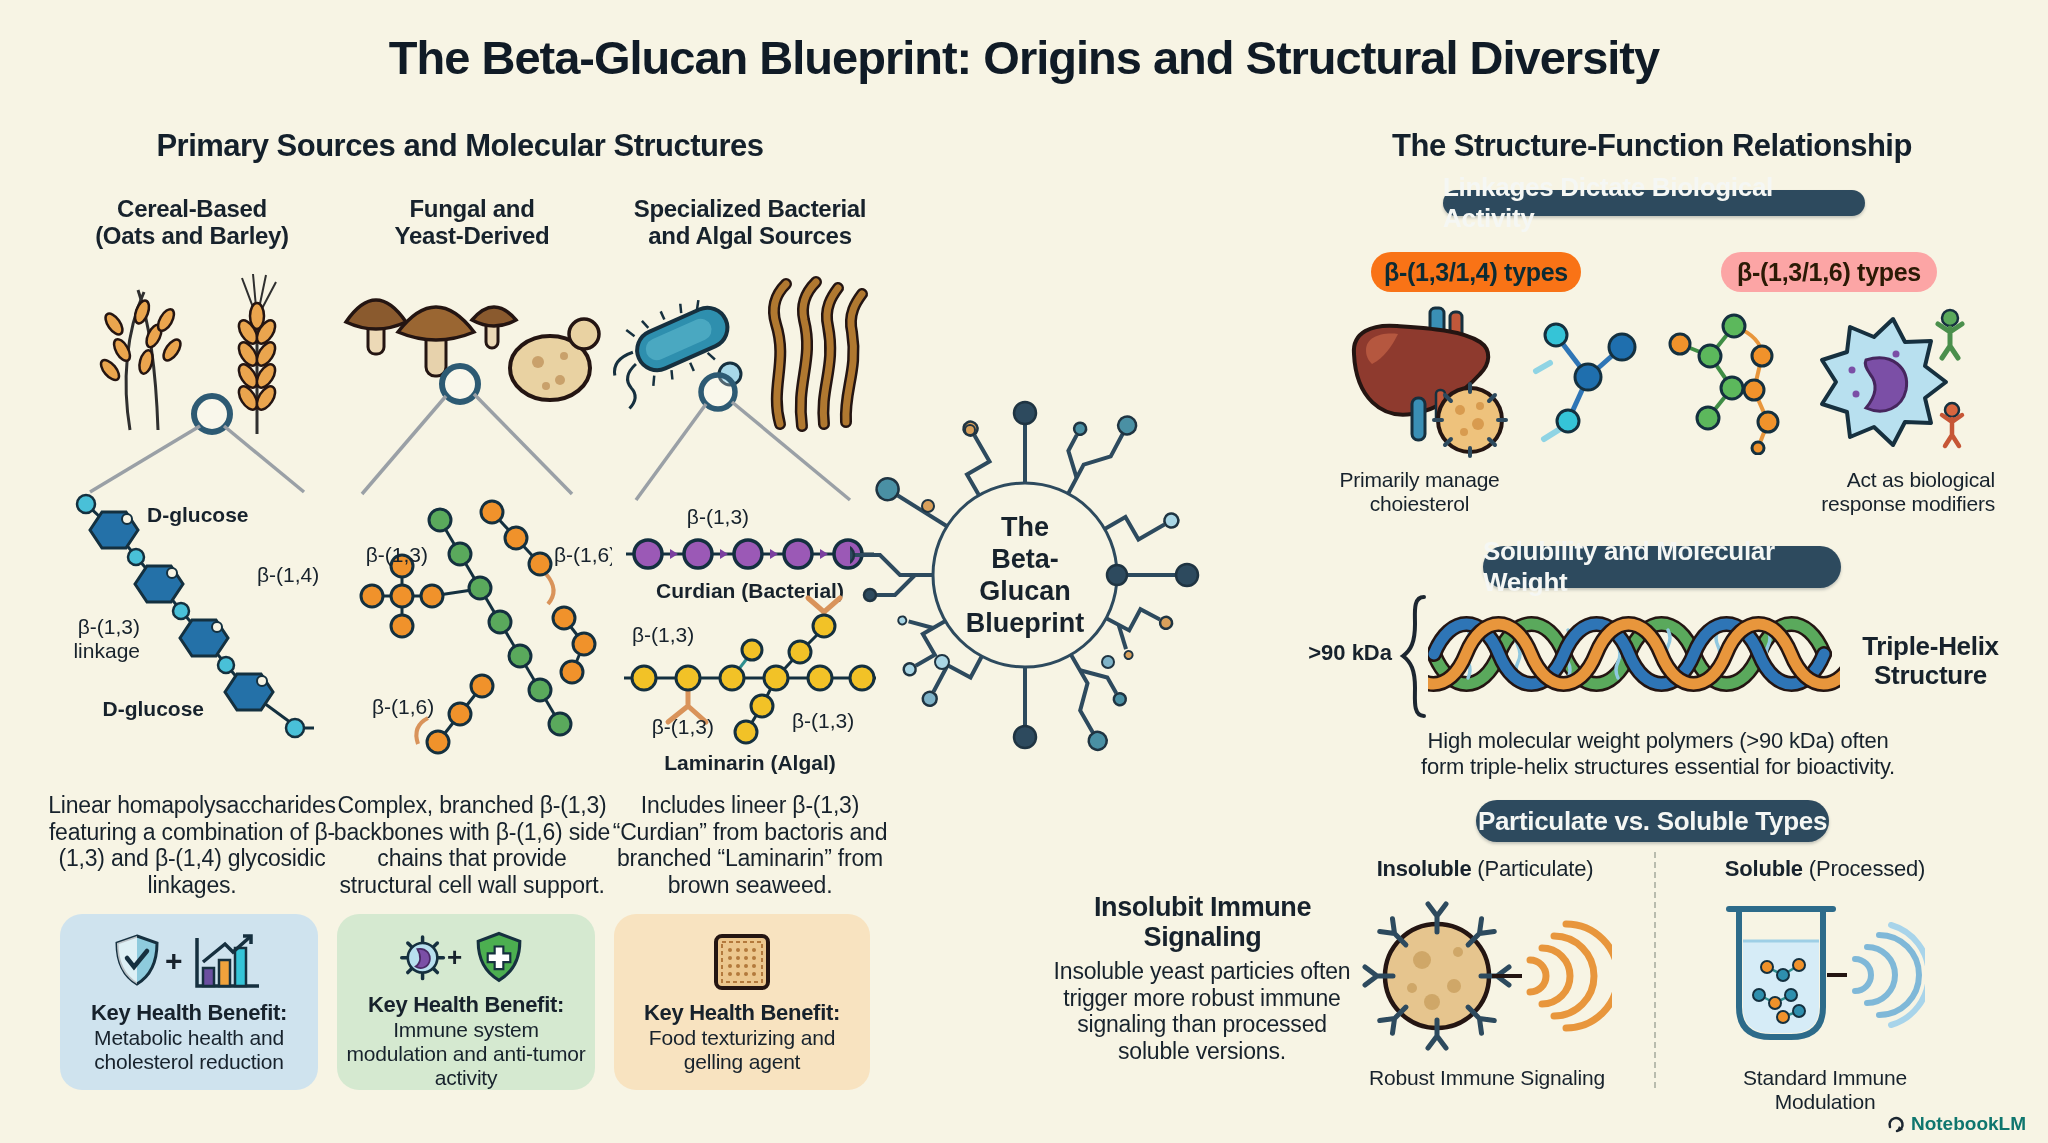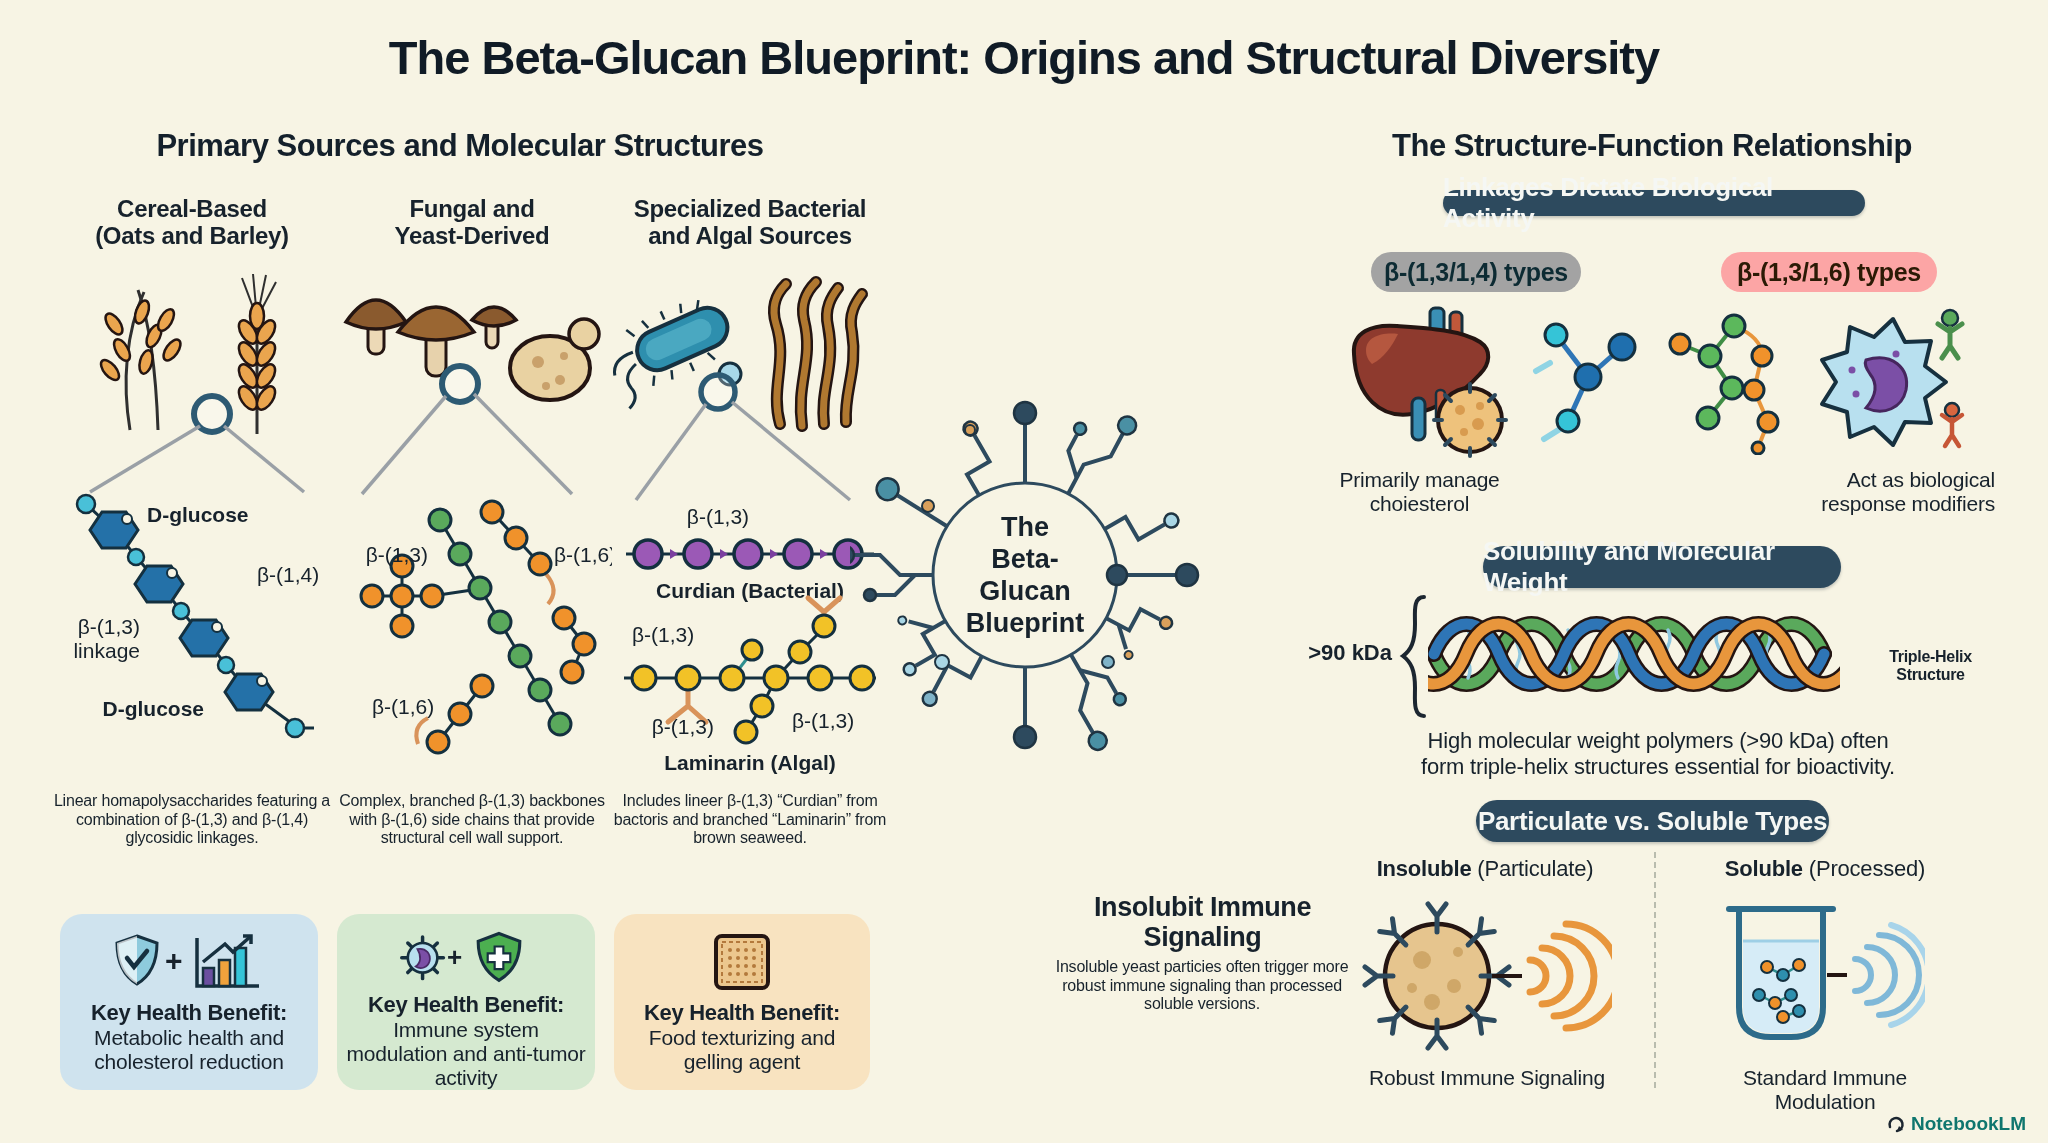--- a/index.html
+++ b/index.html
@@ -3,21 +3,21 @@
 <meta charset="utf-8">
 <style>
   html,body{margin:0;padding:0;background:#e8e6da;}
   #stage{position:relative;width:2048px;height:1143px;background:#f7f4e4;overflow:hidden;
          font-family:"Liberation Sans",sans-serif;color:#17222c;}
   .abs{position:absolute;}
   .ctr{text-align:center;}
   .ttl{font-weight:bold;color:#101b26;letter-spacing:-1px;font-size:47px;}
   .sech{font-weight:bold;font-size:31px;letter-spacing:-0.5px;color:#14202b;}
   .colh{font-weight:bold;font-size:24px;line-height:1.12;letter-spacing:-0.3px;}
-  .desc{font-size:16px;line-height:1.16;letter-spacing:-0.2px;}
+  .desc{font-size:23px;line-height:1.16;letter-spacing:-0.2px;}
   .benefit{border-radius:22px;display:flex;flex-direction:column;align-items:center;
            padding-top:16px;box-sizing:border-box;}
   .bent{font-weight:bold;font-size:22px;margin-top:6px;letter-spacing:-0.3px;}
   .benx{font-size:21px;line-height:1.15;letter-spacing:-0.2px;}
   .banner{background:#2d4a5e;border-radius:22px;color:#f5f7f4;font-weight:bold;font-size:26px;
           display:flex;align-items:center;justify-content:center;letter-spacing:-0.3px;
           box-shadow:0 2px 3px rgba(40,50,60,0.25);}
   .pill{border-radius:20px;font-weight:bold;font-size:25px;display:flex;align-items:center;
         justify-content:center;letter-spacing:-0.3px;}
   .cap{font-size:21px;line-height:1.15;letter-spacing:-0.2px;}
@@ -379,21 +379,21 @@
       <text x="175" y="258">Beta-</text>
       <text x="175" y="290">Glucan</text>
       <text x="175" y="322">Blueprint</text>
     </g>
   </svg>
 
   <div class="abs ctr" style="left:1055px;top:893px;width:295px;font-weight:bold;font-size:27px;line-height:1.1;letter-spacing:-0.4px;">Insolubit Immune Signaling</div>
   <div class="abs ctr desc" style="left:1052px;top:958px;width:300px;">Insoluble yeast particies often trigger more robust immune signaling than processed soluble versions.</div>
 
   <div class="abs banner" style="left:1443px;top:190px;width:422px;height:26px;">Linkages Dictate Biological Activity</div>
-  <div class="abs pill" style="left:1371px;top:252px;width:210px;height:40px;background:#a3a3a3;color:#0d2b33;">β-(1,3/1,4) types</div>
+  <div class="abs pill" style="left:1371px;top:252px;width:210px;height:40px;background:#f97316;color:#0d2b33;">β-(1,3/1,4) types</div>
   <div class="abs pill" style="left:1721px;top:252px;width:216px;height:40px;background:#fca5a5;color:#2b1a05;">β-(1,3/1,6) types</div>
 
   <svg class="abs" style="left:1342px;top:302px;" width="172" height="162" viewBox="0 0 172 162">
     <rect x="88" y="6" width="14" height="34" rx="5" fill="#3a8fb5" stroke="#16303f" stroke-width="3"></rect>
     <rect x="108" y="10" width="12" height="28" rx="5" fill="#c0583a" stroke="#16303f" stroke-width="3"></rect>
     <path d="M12,52 C10,30 30,22 55,24 C85,26 120,28 138,40 C150,48 148,62 138,72 C120,92 95,108 70,112 C40,117 14,96 12,52 Z" fill="#8e3a2e" stroke="#241512" stroke-width="4"></path>
     <path d="M24,48 C24,36 38,30 56,32 C50,44 42,56 30,62 C26,58 24,54 24,48 Z" fill="#b5573f"></path>
     <rect x="70" y="96" width="13" height="42" rx="6" fill="#3a8fb5" stroke="#16303f" stroke-width="3"></rect>
     <rect x="94" y="88" width="9" height="32" rx="4" fill="#c0583a" stroke="#16303f" stroke-width="2.5"></rect>
     <circle cx="128" cy="118" r="32" fill="#eec27c" stroke="#241512" stroke-width="4"></circle>
@@ -496,21 +496,21 @@
           <path d="M290,36 q-4,8 0,16 q4,8 0,16 q-4,8 0,16"></path>
         <path d="M340,36 q4,8 0,16 q-4,8 0,16 q4,8 0,16"></path>
       </g>
       <path d="M6,60 c16,-40 49,-40 65,0 c16,40 49,40 65,0 c16,-40 49,-40 65,0 c16,40 49,40 65,0 c16,-40 49,-40 65,0 c16,40 49,40 65,0" stroke="#241512" stroke-width="16"></path>
       <path d="M6,60 c16,-40 49,-40 65,0 c16,40 49,40 65,0 c16,-40 49,-40 65,0 c16,40 49,40 65,0 c16,-40 49,-40 65,0 c16,40 49,40 65,0" stroke="#2e75b6" stroke-width="11"></path>
       <path d="M-27,60 c16,40 49,40 65,0 c16,-40 49,-40 65,0 c16,40 49,40 65,0 c16,-40 49,-40 65,0 c16,40 49,40 65,0 c16,-40 49,-40 65,0 c16,40 49,40 65,0" stroke="#241512" stroke-width="16"></path>
       <path d="M-27,60 c16,40 49,40 65,0 c16,-40 49,-40 65,0 c16,40 49,40 65,0 c16,-40 49,-40 65,0 c16,40 49,40 65,0 c16,-40 49,-40 65,0 c16,40 49,40 65,0" stroke="#e8963c" stroke-width="11"></path>
     </g>
   </svg>
 
-  <div class="abs ctr" style="left:1848px;top:632px;width:165px;font-weight:bold;font-size:16px;line-height:1.12;letter-spacing:-0.3px;margin-top:16px;">
+  <div class="abs ctr" style="left:1848px;top:632px;width:165px;font-weight:bold;font-size:26px;line-height:1.12;letter-spacing:-0.3px;">
     <div>Triple-Helix</div>
     <div>Structure</div>
   </div>
 
   <div class="abs ctr desc" style="left:1408px;top:728px;width:500px;font-size:22px;">High molecular weight polymers (&gt;90 kDa) often form triple-helix structures essential for bioactivity.</div>
 
   <div class="abs banner" style="left:1476px;top:800px;width:353px;height:42px;">Particulate vs. Soluble Types</div>
 
   <div class="abs ctr subh" style="left:1360px;top:856px;width:250px;">
     <span class="bld">Insoluble</span><span> (Particulate)</span>

